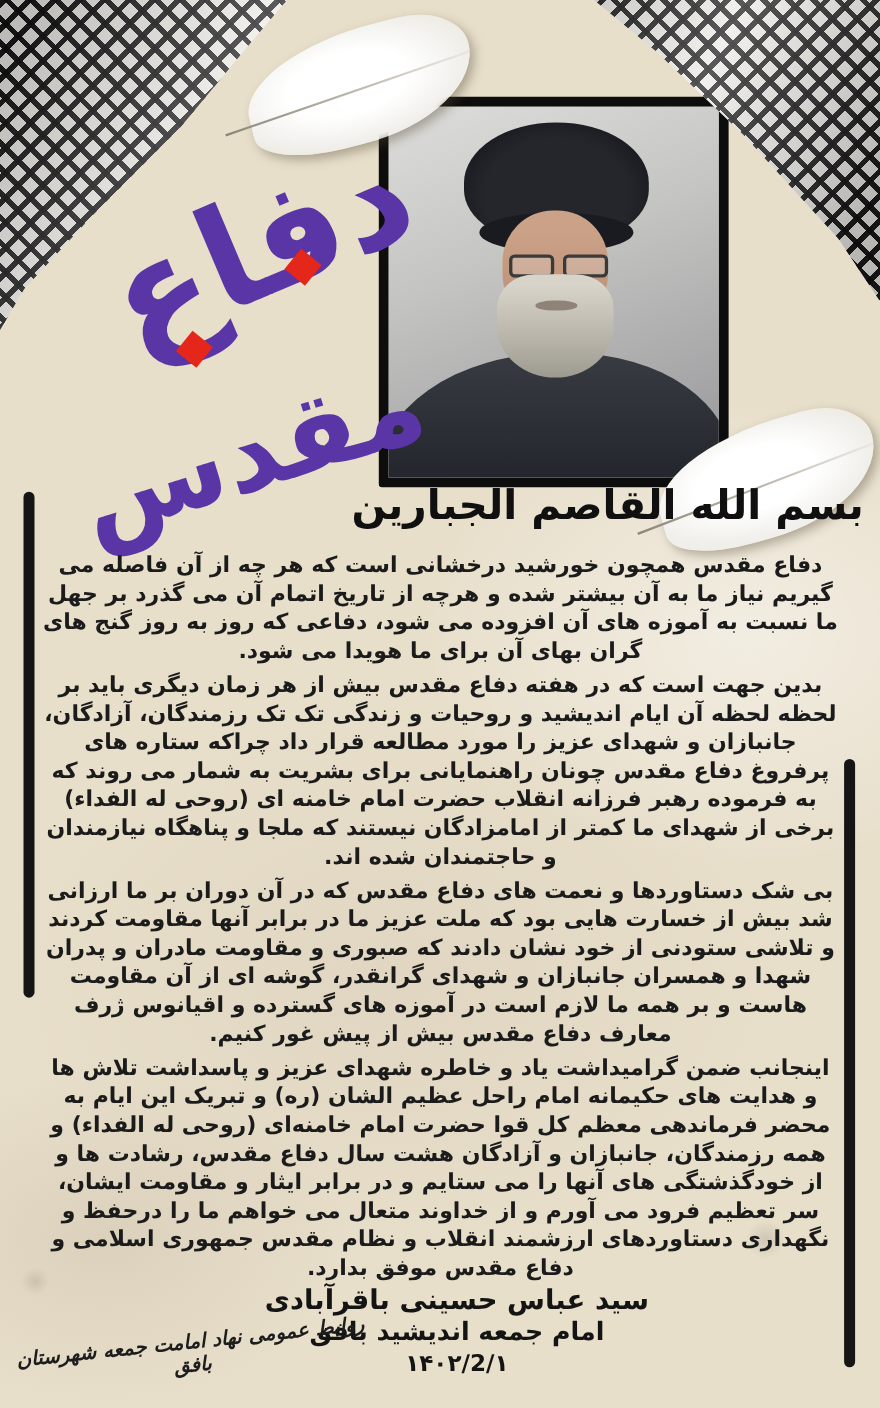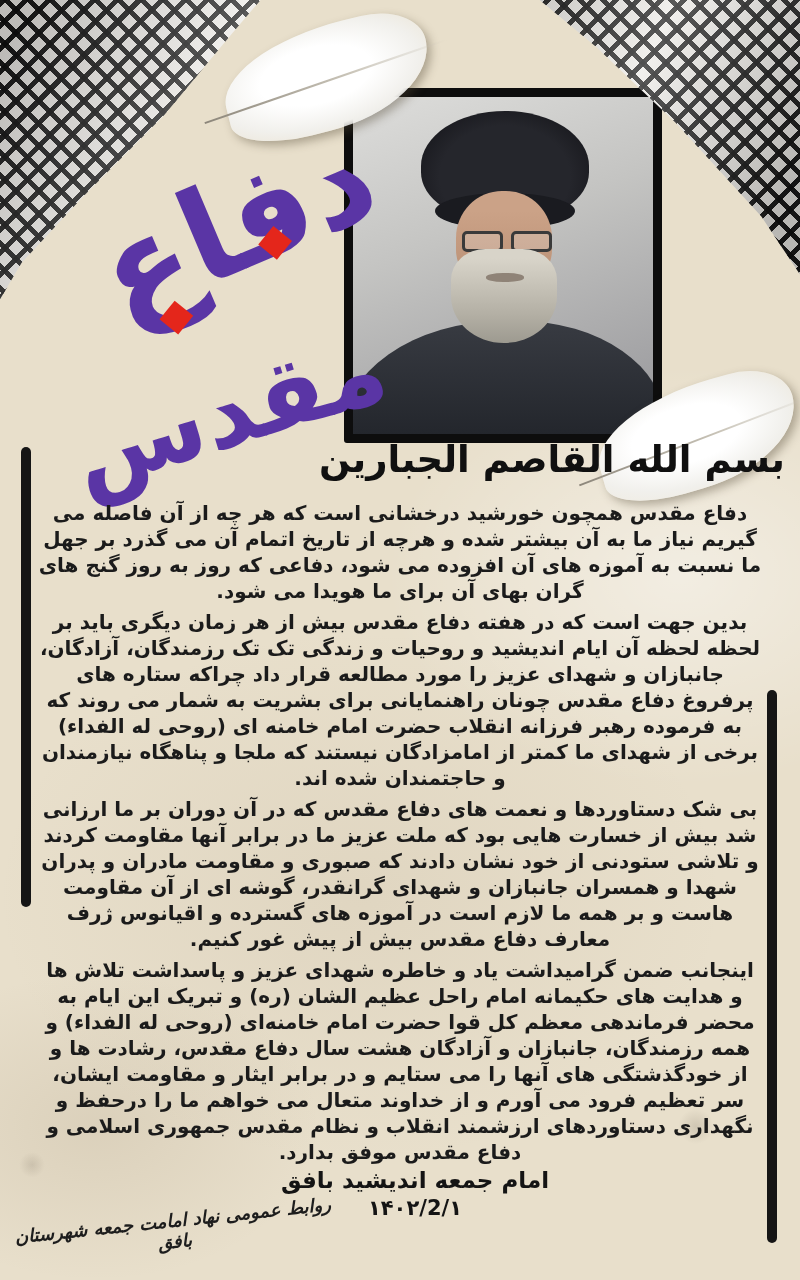--- a/index.html
+++ b/index.html
@@ -146,19 +146,20 @@
 
   <div class="body-text">
     <p>دفاع مقدس همچون خورشید درخشانی است که هر چه از آن فاصله می گیریم نیاز ما به آن بیشتر شده  و هرچه از تاریخ اتمام آن می گذرد بر جهل ما نسبت به آموزه های آن افزوده می شود، دفاعی که روز به روز گنج های گران بهای آن برای ما هویدا می شود.</p>
     <p>بدین جهت است که در هفته دفاع مقدس بیش از هر زمان دیگری باید بر لحظه لحظه آن ایام اندیشید و روحیات و زندگی تک تک رزمندگان، آزادگان، جانبازان و شهدای عزیز را مورد مطالعه قرار داد چراکه ستاره های پرفروغ دفاع مقدس چونان راهنمایانی برای بشریت به شمار می روند که به فرموده رهبر فرزانه انقلاب حضرت امام خامنه ای (روحی له الفداء) برخی از شهدای ما کمتر از امامزادگان نیستند که ملجا و پناهگاه نیازمندان و حاجتمندان شده اند.</p>
     <p>بی شک دستاوردها و نعمت های دفاع مقدس که در آن دوران بر ما ارزانی شد بیش از خسارت هایی بود که ملت عزیز ما در برابر آنها مقاومت کردند و تلاشی ستودنی از خود نشان دادند که صبوری و مقاومت مادران و پدران شهدا و همسران جانبازان و شهدای گرانقدر، گوشه ای از آن مقاومت هاست و بر همه ما لازم است در آموزه های گسترده و اقیانوس ژرف معارف دفاع مقدس بیش از پیش غور کنیم.</p>
     <p>اینجانب ضمن گرامیداشت یاد و خاطره شهدای عزیز و پاسداشت تلاش ها و هدایت های حکیمانه امام راحل عظیم الشان (ره) و تبریک این ایام به محضر فرماندهی معظم کل قوا حضرت امام خامنه‌ای (روحی له الفداء) و همه رزمندگان، جانبازان و آزادگان هشت سال دفاع مقدس، رشادت ها و از خودگذشتگی های آنها را می ستایم و در برابر ایثار و مقاومت ایشان، سر تعظیم فرود می آورم  و از خداوند متعال می خواهم ما را  درحفظ و نگهداری دستاوردهای ارزشمند انقلاب و نظام مقدس جمهوری اسلامی و دفاع مقدس موفق بدارد.</p>
 
   </div>
 
   <div class="signature">
+    <div class="sig-name">سید عباس حسینی باقرآبادی</div>
     <div class="sig-role">امام جمعه اندیشید بافق</div>
     <div class="sig-date">۱۴۰۲/2/۱</div>
   </div>
 
   <div class="credit">روابط عمومی نهاد امامت جمعه شهرستان بافق</div>
 
 </div>
 
 </body></html>

